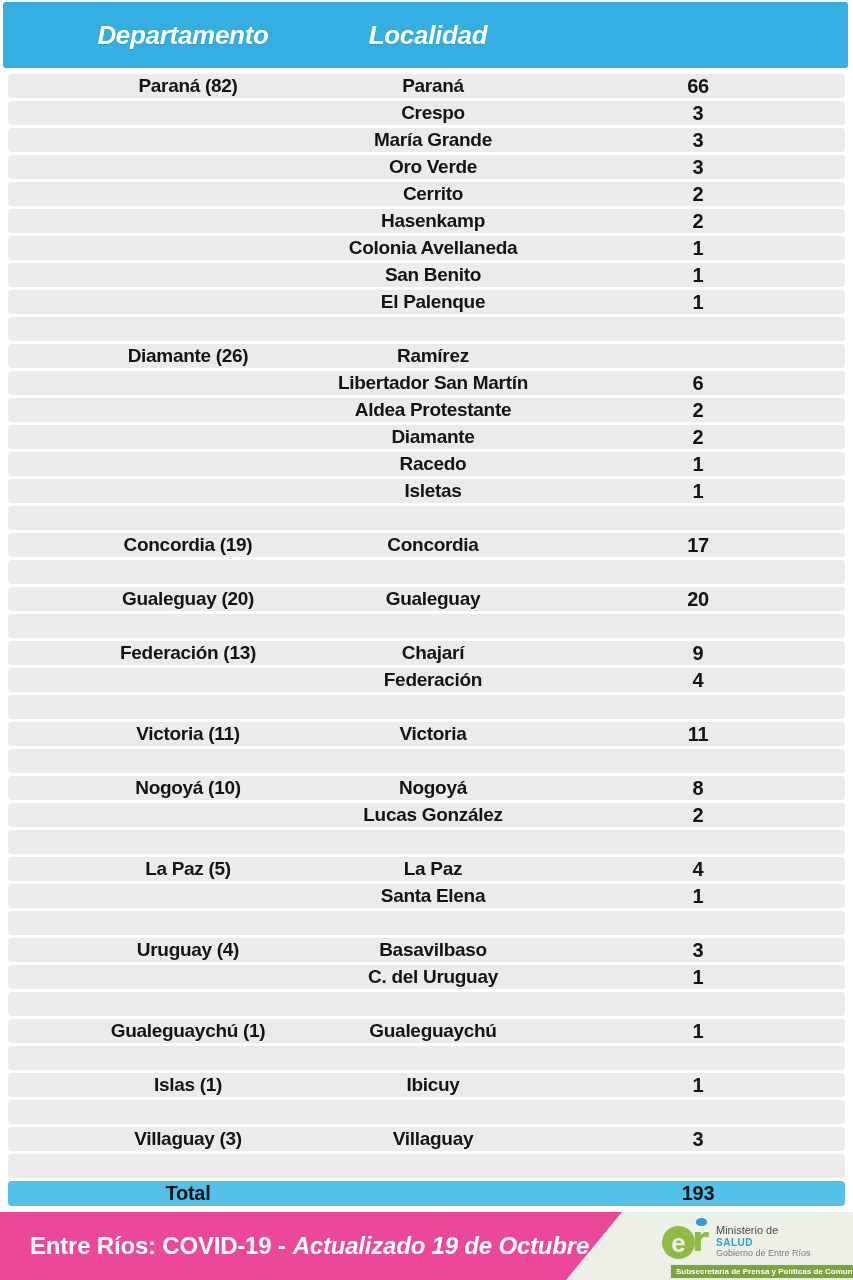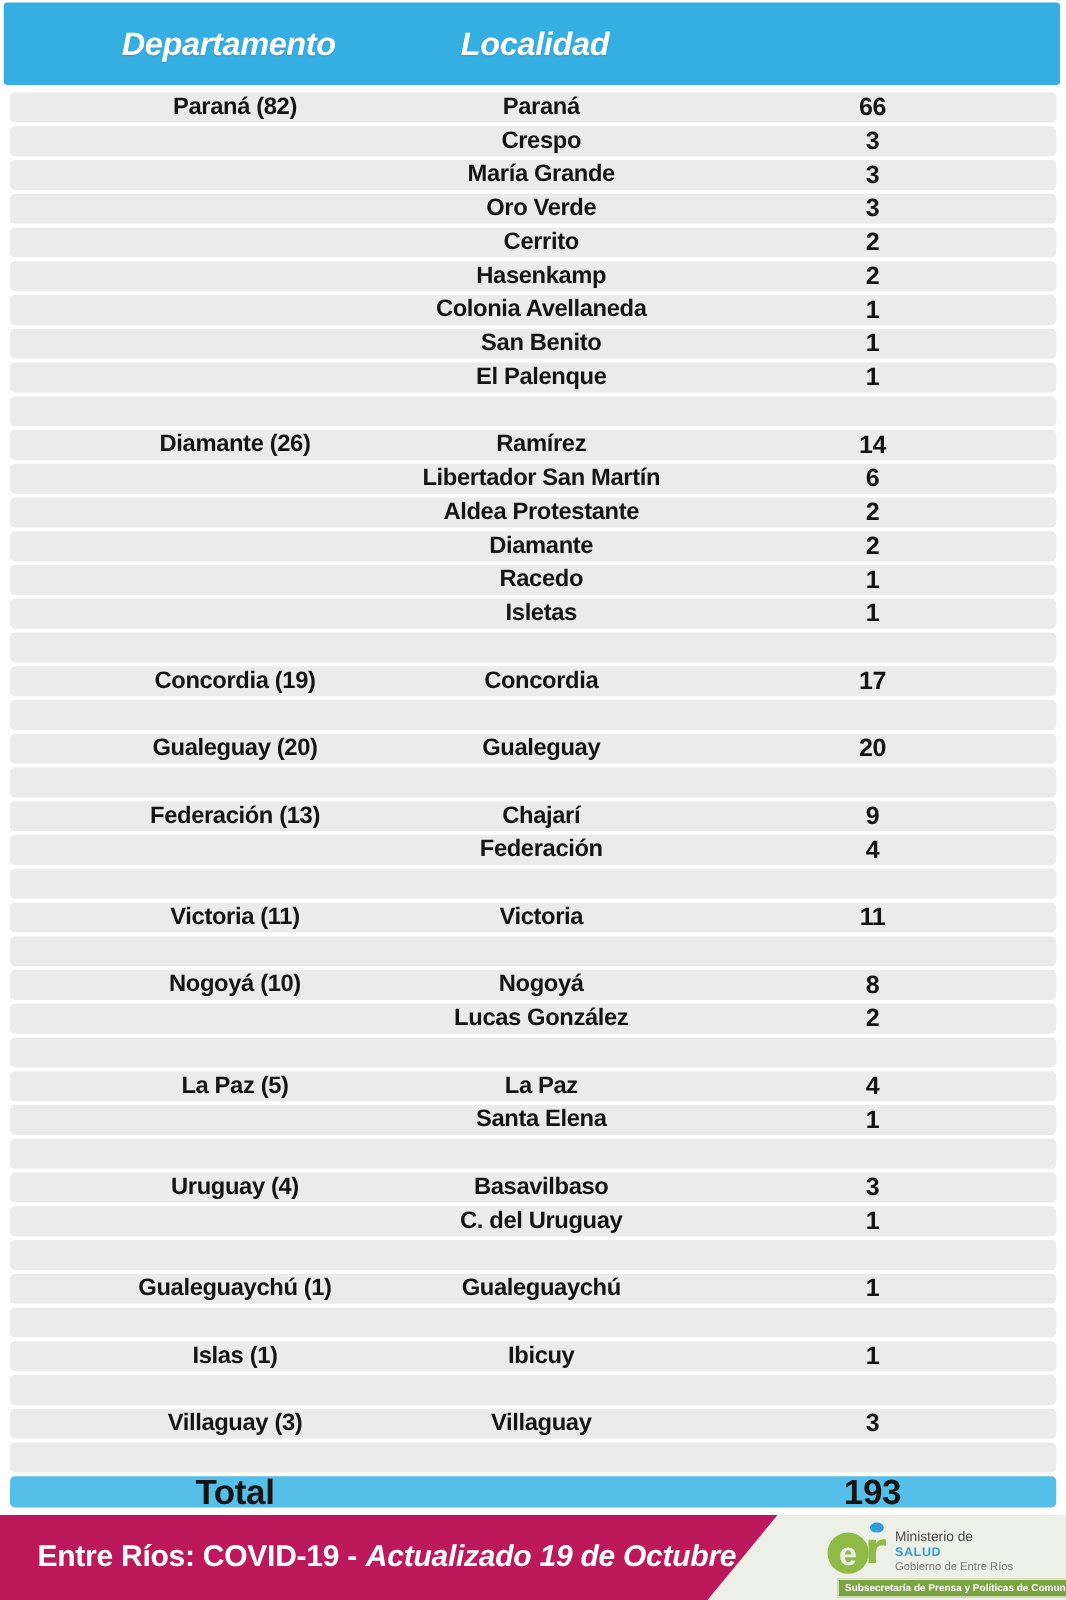--- a/index.html
+++ b/index.html
@@ -40,31 +40,31 @@
     color: #141414; font-weight: 700;
     font-size: 19px; letter-spacing: -0.3px;
     white-space: nowrap;
   }
   .row .pos-num { font-size: 20px; }
   
   .row.total-row {
     background: #54bfe9;
     height: 25px;
   }
-  .row.total-row .cellpos { font-size: 28px; }
+  .row.total-row .cellpos { font-size: 20px; }
   
   .footer {
     position: absolute; left: 0; top: 1212px;
     width: 853px; height: 68px;
     background: #edf0e6;
   }
   .footer-green {
     position: absolute; left: 0; top: 0;
     width: 622px; height: 68px;
-    background: #be185d;
+    background: #ec4899;
     clip-path: polygon(0 0, 100% 0, calc(100% - 56px) 100%, 0 100%);
     display: flex; align-items: center;
   }
   .footer-title {
     margin-left: 30px;
     color: #ffffff; font-size: 24px; letter-spacing: -0.2px;
     white-space: nowrap;
   }
   .footer-title .t-bold { font-weight: 700; }
   .footer-title .t-italic { font-style: italic; font-weight: 700; margin-left: 7px; }
@@ -171,21 +171,20 @@
 
   <div class="row">
     <div class="cellpos pos-dept cell-dept"></div>
     <div class="cellpos pos-loc cell-loc"></div>
     <div class="cellpos pos-num cell-num"></div>
   </div>
 
   <div class="row">
     <div class="cellpos pos-dept cell-dept">Diamante (26)</div>
     <div class="cellpos pos-loc cell-loc">Ramírez</div>
-    <div class="cellpos pos-num cell-num">14</div>
   </div>
 
   <div class="row">
     <div class="cellpos pos-dept cell-dept"></div>
     <div class="cellpos pos-loc cell-loc">Libertador San Martín</div>
     <div class="cellpos pos-num cell-num">6</div>
   </div>
 
   <div class="row">
     <div class="cellpos pos-dept cell-dept"></div>

